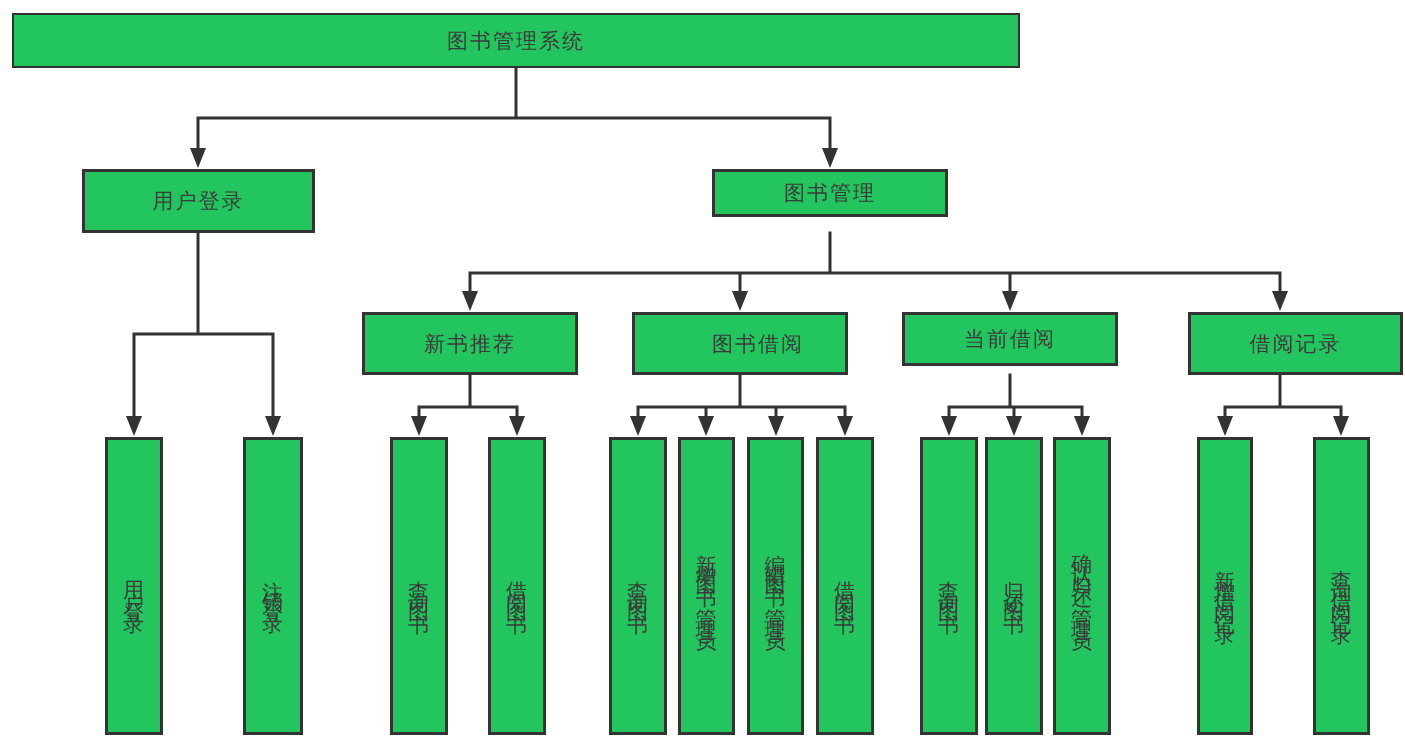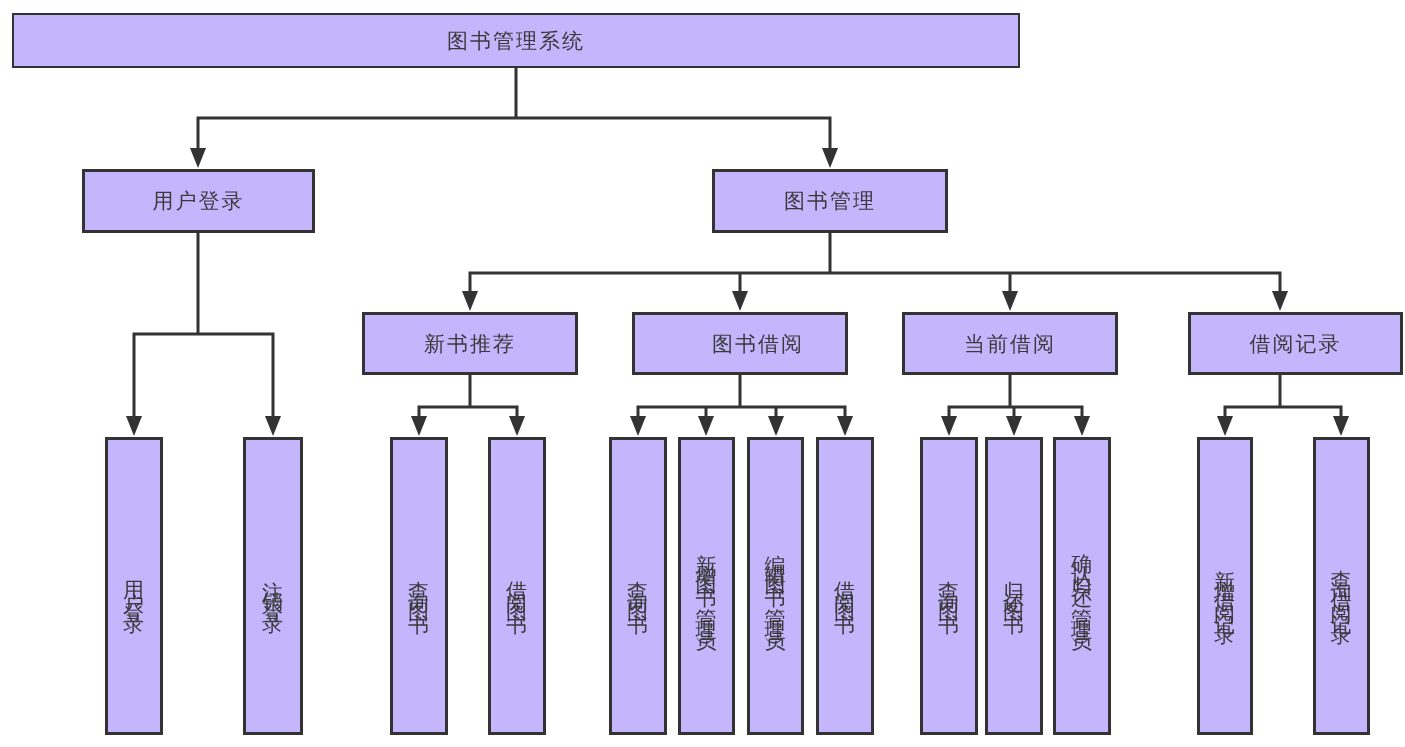--- a/index.html
+++ b/index.html
@@ -17,21 +17,21 @@
   }
   svg.connectors {
     position: absolute;
     left: 0; top: 0;
     width: 1405px;
     height: 747px;
   }
   .box {
     position: absolute;
     box-sizing: border-box;
-    background: #c4b5fd;
+    background: #22c55e;
     border: 3px solid #333333;
     display: flex;
     align-items: center;
     justify-content: center;
     color: #3a3a3a;
   }
   .box.hlabel span {
     font-size: 21px;
     letter-spacing: 2px;
     white-space: nowrap;
@@ -41,24 +41,24 @@
     writing-mode: vertical-lr;
     text-orientation: mixed;
     font-size: 21px;
     letter-spacing: 11px;
     white-space: nowrap;
     line-height: 1;
   }
   
   .n-root   { left: 12px;   top: 13px;  width: 1008px; height: 55px; }
   .n-login  { left: 82px;   top: 169px; width: 233px;  height: 64px; }
-  .n-mgmt   { left: 712px;  top: 169px; width: 236px;  height: 64px; }
+  .n-mgmt   { left: 712px;  top: 169px; width: 236px;  height: 48px; }
   .n-newrec { left: 362px;  top: 312px; width: 216px;  height: 63px; }
   .n-borrow { left: 632px;  top: 312px; width: 216px;  height: 63px; padding-left: 36px; }
-  .n-cur    { left: 902px;  top: 312px; width: 216px;  height: 63px; }
+  .n-cur    { left: 902px;  top: 312px; width: 216px;  height: 54px; }
   .n-rec    { left: 1172px; top: 312px; width: 215px;  height: 63px; margin-left: 16px; }
   .leaf     { top: 437px; height: 298px; }
   .n-a1 { left: 105px;  width: 58px; }
   .n-a2 { left: 243px;  width: 60px; }
   .n-b1 { left: 390px;  width: 58px; }
   .n-b2 { left: 488px;  width: 58px; }
   .n-c1 { left: 609px;  width: 58px; }
   .n-c2 { left: 678px;  width: 57px; }
   .n-c3 { left: 747px;  width: 57px; }
   .n-c4 { left: 816px;  width: 58px; }

